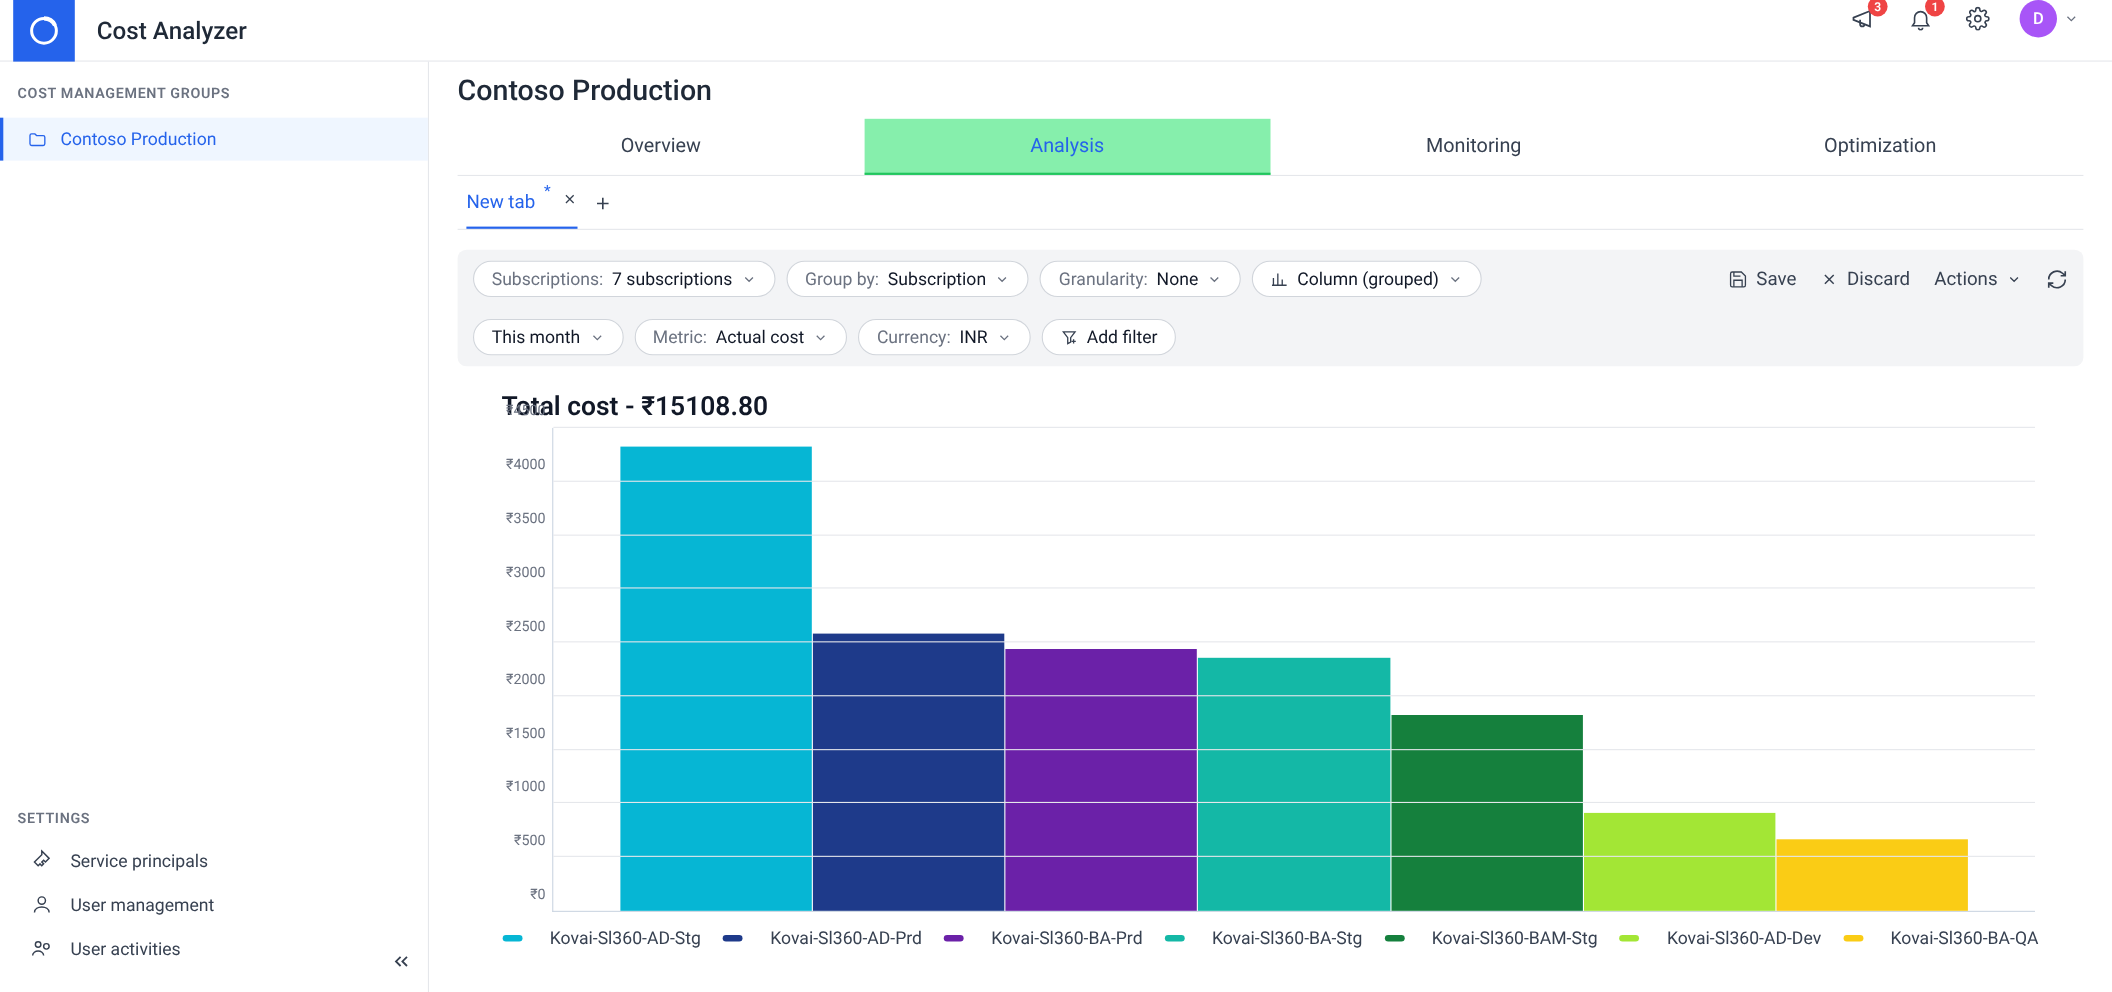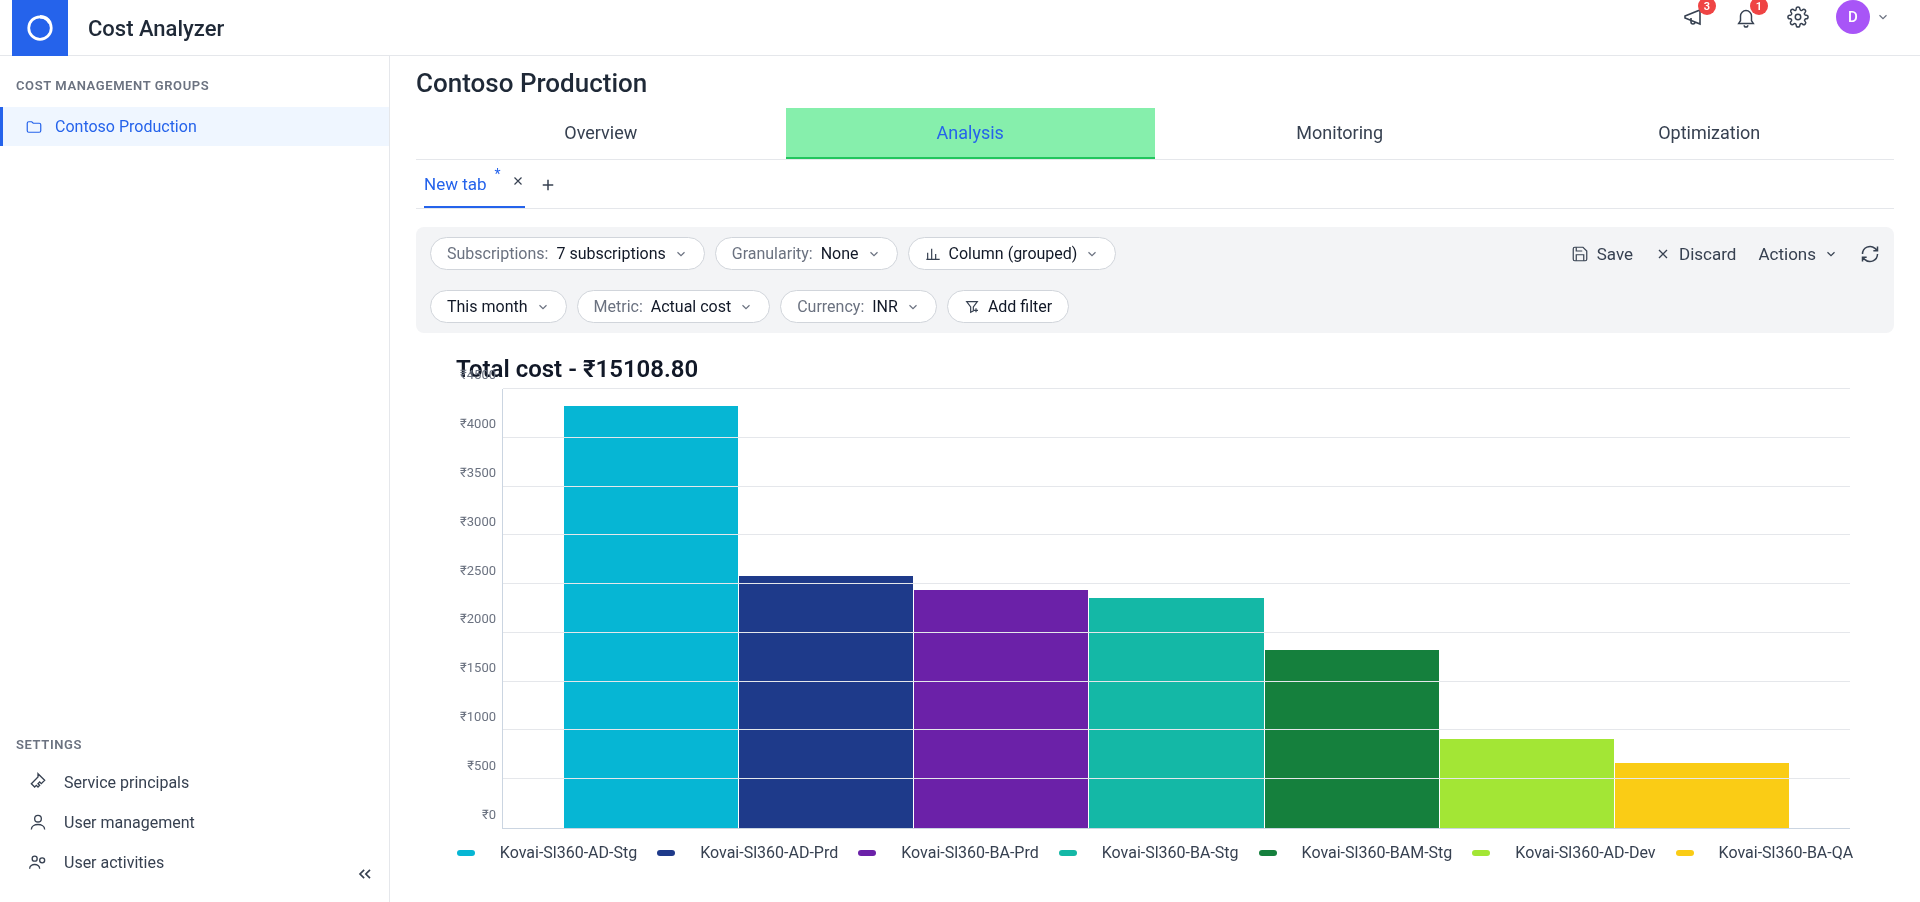--- a/index.html
+++ b/index.html
@@ -174,20 +174,27 @@
         <svg width="18" height="18" viewBox="0 0 24 24" fill="none" stroke="#374151" stroke-width="2">
             <path d="M12 5v14M5 12h14"></path>
           </svg>
       </span>
     </div>
 
     <div class="filter-bar">
       <div class="chip">
         <span class="label">Subscriptions:</span>
         <span class="value">7 subscriptions</span>
+        <svg width="14" height="14" viewBox="0 0 24 24" fill="none" stroke="#6b7280" stroke-width="2">
+            <path d="M6 9l6 6 6-6"></path>
+          </svg>
+      </div>
+      <div class="chip">
+        <span class="label">Group by:</span>
+        <span class="value">Subscription</span>
         <svg width="14" height="14" viewBox="0 0 24 24" fill="none" stroke="#6b7280" stroke-width="2">
             <path d="M6 9l6 6 6-6"></path>
           </svg>
       </div>
       <div class="chip">
         <span class="label">Granularity:</span>
         <span class="value">None</span>
         <svg width="14" height="14" viewBox="0 0 24 24" fill="none" stroke="#6b7280" stroke-width="2">
             <path d="M6 9l6 6 6-6"></path>
           </svg>

